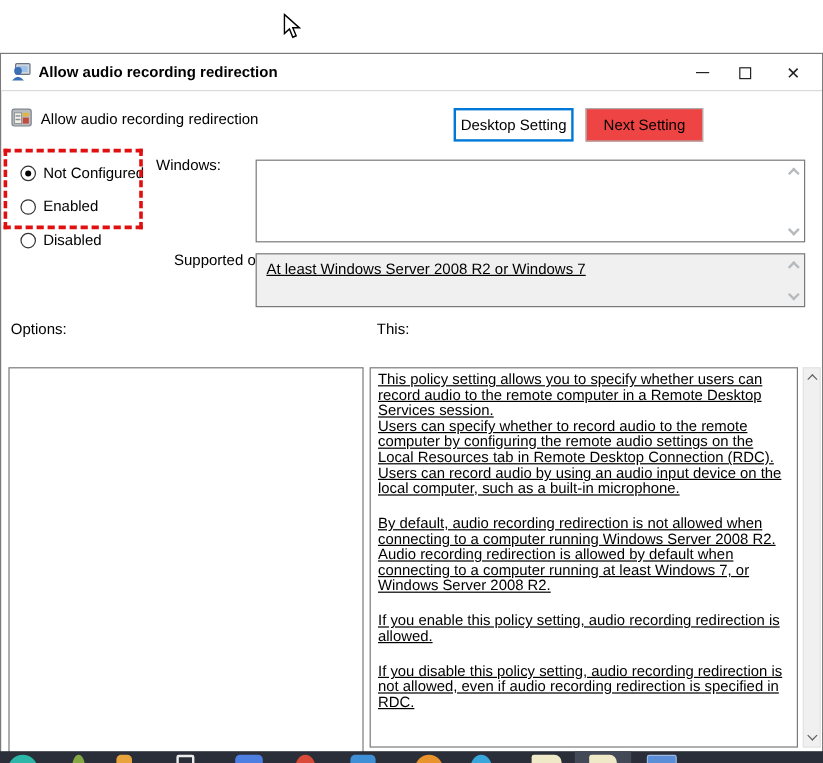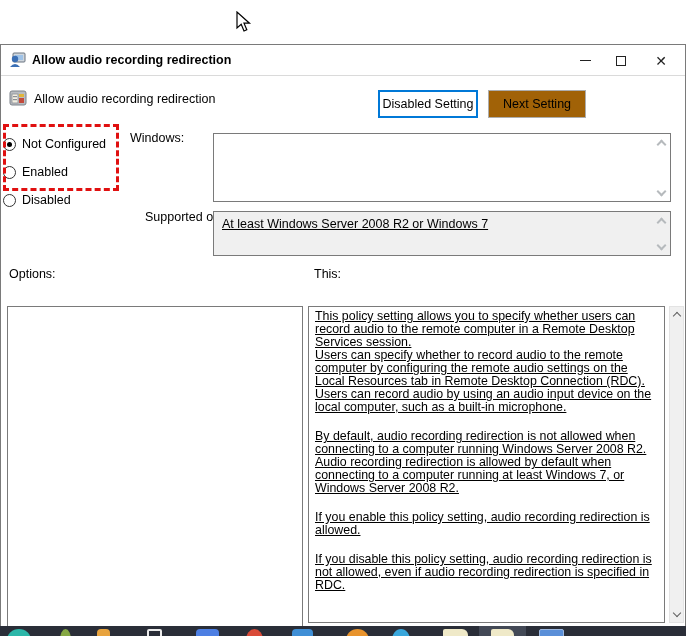--- a/index.html
+++ b/index.html
@@ -13,26 +13,26 @@
   .title-text { position:absolute; left:31px; top:8px; font-size:12.5px; font-weight:700; color:#000; white-space:nowrap; }
   .winctl { position:absolute; top:0; width:44px; height:31px; display:flex; align-items:center; justify-content:center; }
   .ctl-min { right:78px; } .ctl-max { right:42px; } .ctl-close { right:2px; }
   .glyph-min { width:11px; height:0; border-top:1px solid #222; }
   .glyph-max { width:10px; height:10px; border:1px solid #222; }
   .glyph-close { font-size:14px; color:#222; line-height:1; }
 
   
   .hdr-icon { position:absolute; left:8px; top:44px; width:18px; height:18px; }
   .hdr-title { position:absolute; left:33px; top:47px; font-size:13px; color:#000; }
-  .btn { position:absolute; font-size:12.5px; color:#000; background:#a16207; border:1px solid #adadad; display:flex; align-items:center; justify-content:center; cursor:default; }
+  .btn { position:absolute; font-size:12.5px; color:#000; background:#ef4444; border:1px solid #adadad; display:flex; align-items:center; justify-content:center; cursor:default; }
   .btn-prev { left:377px; top:45px; width:100px; height:28px; background:#fff; border:2px solid #0078d7; }
   .btn-next { left:487px; top:45px; width:98px; height:28px; }
 
   
-  .radio-row { position:absolute; left:2px; height:16px; display:flex; align-items:center; }
+  .radio-row { position:absolute; left:16px; height:16px; display:flex; align-items:center; }
   .radio-circle { width:13px; height:13px; border:1px solid #333; border-radius:50%; background:#fff; position:relative; flex:0 0 13px; }
   .radio-row.selected .radio-circle::after { content:""; position:absolute; left:3px; top:3px; width:5px; height:5px; border-radius:50%; background:#000; }
   .radio-label { margin-left:6px; font-size:12.5px; color:#000; white-space:nowrap; }
   .r0 { top:91px; } .r1 { top:119px; } .r2 { top:147px; }
   .red-dashed { position:absolute; left:2px; top:79px; width:116px; height:67px; border:3px dashed #e01010; pointer-events:none; }
 
   
   .fld-label { position:absolute; font-size:12.5px; color:#000; }
   .lbl-comment { left:129px; top:86px; }
   .lbl-supported { left:144px; top:165px; }
@@ -103,21 +103,21 @@
     <svg class="hdr-icon" viewBox="0 0 18 18">
       <rect x="1" y="2" width="16" height="14" rx="2" fill="#b9bdc2" stroke="#7d838a" stroke-width="1"></rect>
       <rect x="3" y="5" width="6" height="9" fill="#f3efe2" stroke="#8a8f96" stroke-width="0.8"></rect>
       <rect x="10" y="5" width="5" height="3" fill="#e0b63c"></rect>
       <rect x="10" y="9" width="5" height="5" fill="#c44b3c"></rect>
       <rect x="4" y="7" width="4" height="1.2" fill="#7f8realizes" opacity="0"></rect>
       <rect x="4" y="7" width="4" height="1.2" fill="#8a8f96"></rect>
       <rect x="4" y="10" width="4" height="1.2" fill="#8a8f96"></rect>
     </svg>
     <span class="fld-label hdr-title">Allow audio recording redirection</span>
-    <button class="btn btn-prev">Disabled Setting</button>
+    <button class="btn btn-prev">Desktop Setting</button>
     <button class="btn btn-next">Next Setting</button>
 
     <div class="radio-row r0 selected">
       <span class="radio-circle"></span>
       <span class="radio-label">Not Configured</span>
     </div>
     <div class="radio-row r1">
       <span class="radio-circle"></span>
       <span class="radio-label">Enabled</span>
     </div>

